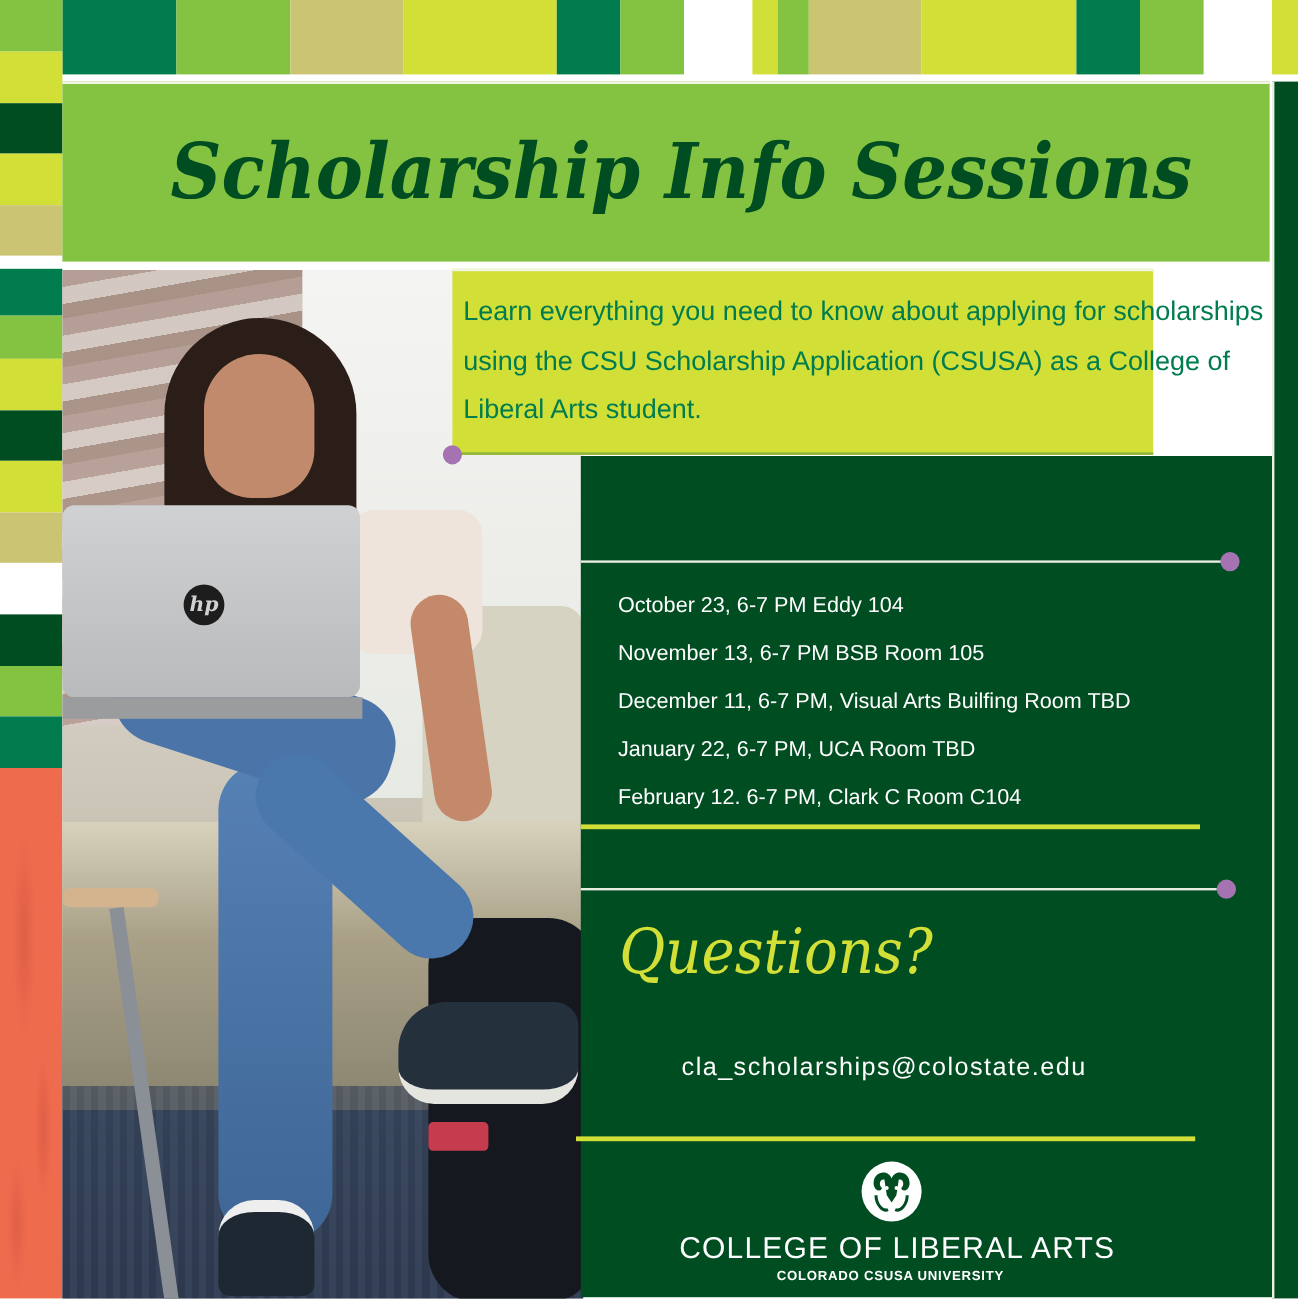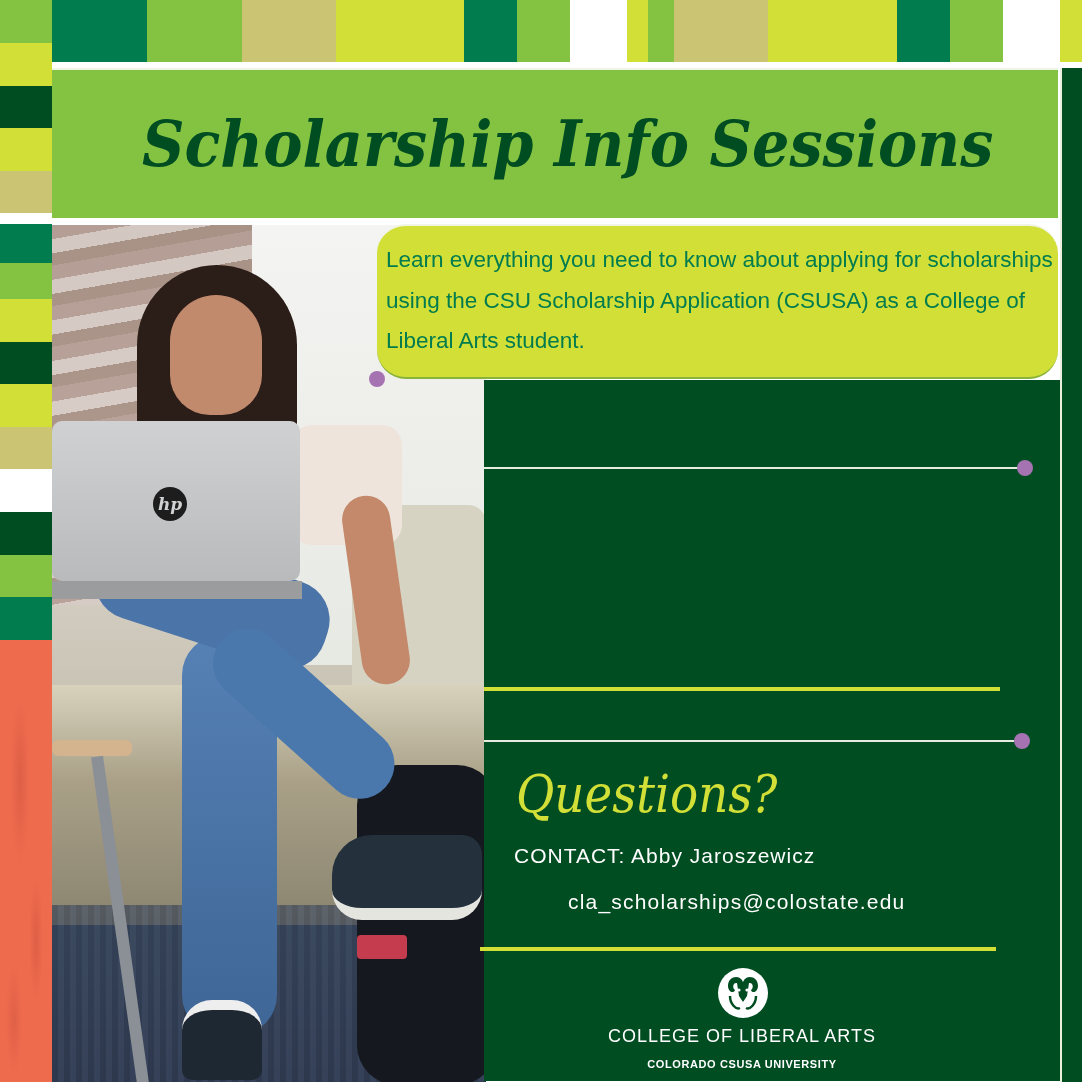--- a/index.html
+++ b/index.html
@@ -65,24 +65,23 @@
   .chair-seat { left: 0; top: 515px; width: 80px; height: 16px; background: #d3b48e; border-radius: 6px; }
   .chair-leg { left: 62px; top: 530px; width: 12px; height: 330px; background: #8b8f96; transform: rotate(-8deg); }
   .shoe1 { left: 280px; top: 610px; width: 150px; height: 85px; border-radius: 40px 20px 30px 30px; background: #24313d; border-bottom: 12px solid #e5e5e0; }
   .shoe2 { left: 130px; top: 775px; width: 80px; height: 80px; border-radius: 30px 30px 10px 10px; background: #1e2833; border-top: 10px solid #eee; }
   .bag { left: 305px; top: 540px; width: 140px; height: 320px; border-radius: 40px; background: #15181e; }
   .bagred { left: 305px; top: 710px; width: 50px; height: 24px; background: #c63c4f; border-radius: 4px; }
   .floor { left: 0; top: 680px; width: 434px; height: 180px; background: repeating-linear-gradient(90deg,#2f3b52 0 6px,#3c4a63 6px 12px); opacity: .6; }
 
   
   .intro-box {
-    position: absolute; left: 377px; top: 224px; width: 681px; height: 155px;
+    position: absolute; left: 377px; top: 224px; width: 584px; height: 155px;
     background: #d2df37; border-top: 2px solid #f1f5e6;
     border-bottom: 2px solid #8ab33a;
-    border-radius: 29px;
   }
   .intro-text {
     position: absolute; left: 9px; top: 14px; width: 670px;
     font-family: "Liberation Sans", sans-serif; font-size: 22.5px; line-height: 40.5px; color: #007c4f;
   }
   .purple-dot { position: absolute; width: 16px; height: 16px; border-radius: 50%; background: #a673b2; }
 
   
   .dark-panel {
     position: absolute; left: 484px; top: 380px; width: 576px; height: 701px; background: #004d22;
@@ -103,31 +102,31 @@
   .questions {
     position: absolute; left: 32px; top: 384px;
     font-family: "DejaVu Serif", serif; font-style: italic; font-size: 52px; color: #d2df37;
     transform: scaleX(0.9); transform-origin: left center; white-space: nowrap;
   }
   .contact {
     position: absolute; left: 30px; top: 464px;
     font-family: "Liberation Sans", sans-serif; font-size: 21px; color: #ffffff; letter-spacing: 1px;
   }
   .email {
-    position: absolute; left: 84px; top: 510px;
+    position: absolute; left: 84px; top: 498px;
     font-family: "Liberation Sans", sans-serif; font-size: 21px; color: #ffffff; letter-spacing: 1.2px;
   }
 
   .ram-logo {
     position: absolute; left: 234px; top: 588px; width: 50px; height: 50px; border-radius: 50%;
     background: #ffffff; overflow: hidden;
   }
   .college-name {
     position: absolute; left: 82px; top: 646px; width: 352px; text-align: center;
-    font-family: "Liberation Sans", sans-serif; font-size: 18px; color: #ffffff; letter-spacing: 1px; white-space: nowrap;
+    font-family: "Liberation Sans", sans-serif; font-size: 25px; color: #ffffff; letter-spacing: 1px; white-space: nowrap;
   }
   .univ-name {
     position: absolute; left: 82px; top: 678px; width: 352px; text-align: center;
     font-family: "Liberation Sans", sans-serif; font-weight: bold; font-size: 11px; color: #ffffff; letter-spacing: 0.6px; white-space: nowrap;
   }
 </style>
 </head>
 <body>
 
 <div class="topbar">
@@ -196,28 +195,34 @@
 
 <div class="intro-box">
   <p class="intro-text">Learn everything you need to know about applying for scholarships using the CSU Scholarship Application (CSUSA) as a College of Liberal Arts student.</p>
 </div>
 <div class="purple-dot" style="left:369px;top:371px"></div>
 
 <div class="dark-panel">
   <div class="hline" style="left:0;top:87px;width:534px"></div>
   <div class="purple-dot" style="left:533px;top:80px"></div>
 
+  <ul class="dates">
+    <li>October 23, 6-7 PM Eddy 104</li>
+    <li>November 13, 6-7 PM BSB Room 105</li>
+    <li>December 11, 6-7 PM, Visual Arts Builfing Room TBD</li>
+    <li>January 22, 6-7 PM, UCA Room TBD</li>
+    <li>February 12. 6-7 PM, Clark C Room C104</li>
+  </ul>
 
   <div class="yline" style="left:0;top:307px;width:516px"></div>
 
   <div class="hline" style="left:0;top:360px;width:530px"></div>
   <div class="purple-dot" style="left:530px;top:353px"></div>
 
   <div class="questions">Questions?</div>
-  <div class="contact">CONTACT: Abby Jaroszewicz</div>
   <div class="email">cla_scholarships@colostate.edu</div>
 
   <div class="yline" style="left:-4px;top:567px;width:516px"></div>
 
   <div class="ram-logo">
     <svg width="50" height="50" viewBox="0 0 50 50">
       <circle cx="25" cy="25" r="24" fill="#ffffff"></circle>
       <path d="M10 18 C10 8, 22 6, 25 14 C28 6, 40 8, 40 18 C40 24, 34 26, 33 22 C36 20, 35 14, 31 15 L29 28 L25 34 L21 28 L19 15 C15 14, 14 20, 17 22 C16 26, 10 24, 10 18 Z" fill="#004d22"></path>
       <path d="M12 28 C12 36, 18 42, 22 40 M38 28 C38 36, 32 42, 28 40" stroke="#004d22" stroke-width="2.5" fill="none"></path>
       <circle cx="21" cy="22" r="1.6" fill="#ffffff"></circle>

